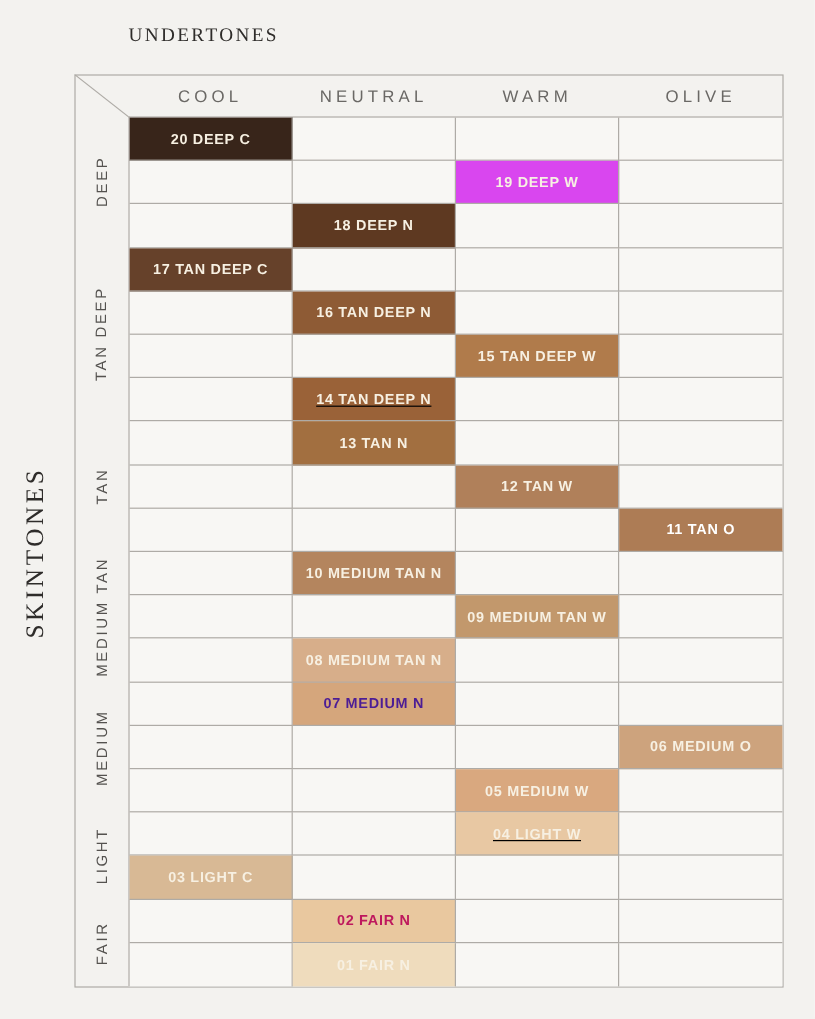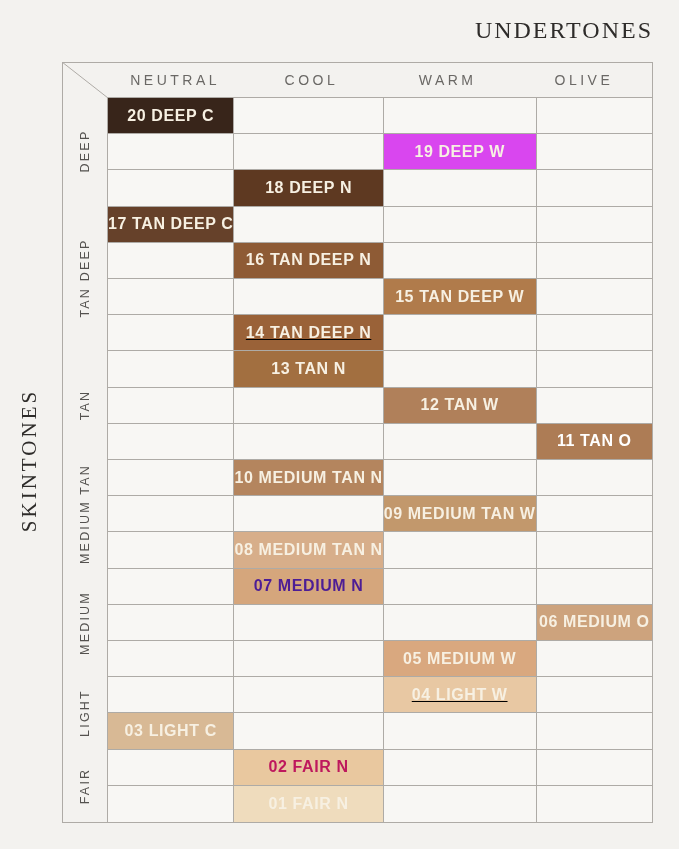--- a/index.html
+++ b/index.html
@@ -5,23 +5,23 @@
   html,body{margin:0;padding:0;}
   .canvas{
     position:relative;
     width:679px;height:849px;
     background:#f3f2ef;
     font-family:"Liberation Sans",sans-serif;
     overflow:hidden;
   }
   .title{
     position:absolute;left:107px;top:16px;width:546px;
-    text-align:right;
+    text-align:left;
     font-family:"Liberation Serif",serif;
-    font-size:24px;line-height:28px;
+    font-size:16px;line-height:28px;
     letter-spacing:2px;
     color:#2e2c2a;
   }
   .y-title{
     position:absolute;left:0;top:97px;width:60px;height:726px;
     display:flex;align-items:center;justify-content:center;
   }
   .y-title span{
     transform:rotate(-90deg);
     white-space:nowrap;
@@ -76,41 +76,41 @@
   .cell{
     box-sizing:border-box;
     border-right:1px solid #aeaba6;
     border-bottom:1px solid #aeaba6;
     display:flex;align-items:center;justify-content:center;
   }
   .cell:nth-child(4n){border-right:none;}
   .cell:nth-child(n+77){border-bottom:none;}
   .cell span{
     font-weight:bold;
-    font-size:16px;
+    font-size:12px;
     letter-spacing:0.6px;
     white-space:nowrap;
     color:#f7f0e2;
   }
 </style>
 </head>
 <body>
 
 <div class="canvas">
   <div class="title">UNDERTONES</div>
   <div class="y-title">
     <span>SKINTONES</span>
   </div>
   <div class="chart-box">
     <svg class="corner" width="46" height="36" viewBox="0 0 46 36">
       <line x1="0" y1="0" x2="46" y2="36"></line>
     </svg>
     <div class="col-headers">
+        <div class="col-header">COOL</div>
         <div class="col-header">NEUTRAL</div>
-        <div class="col-header">COOL</div>
         <div class="col-header">WARM</div>
         <div class="col-header">OLIVE</div>
       </div>
     <div class="row-labels">
         <div class="row-group" style="top: 0%; height: 15%;">
           <span>DEEP</span>
         </div>
         <div class="row-group" style="top: 15%; height: 20%;">
           <span>TAN DEEP</span>
         </div>

